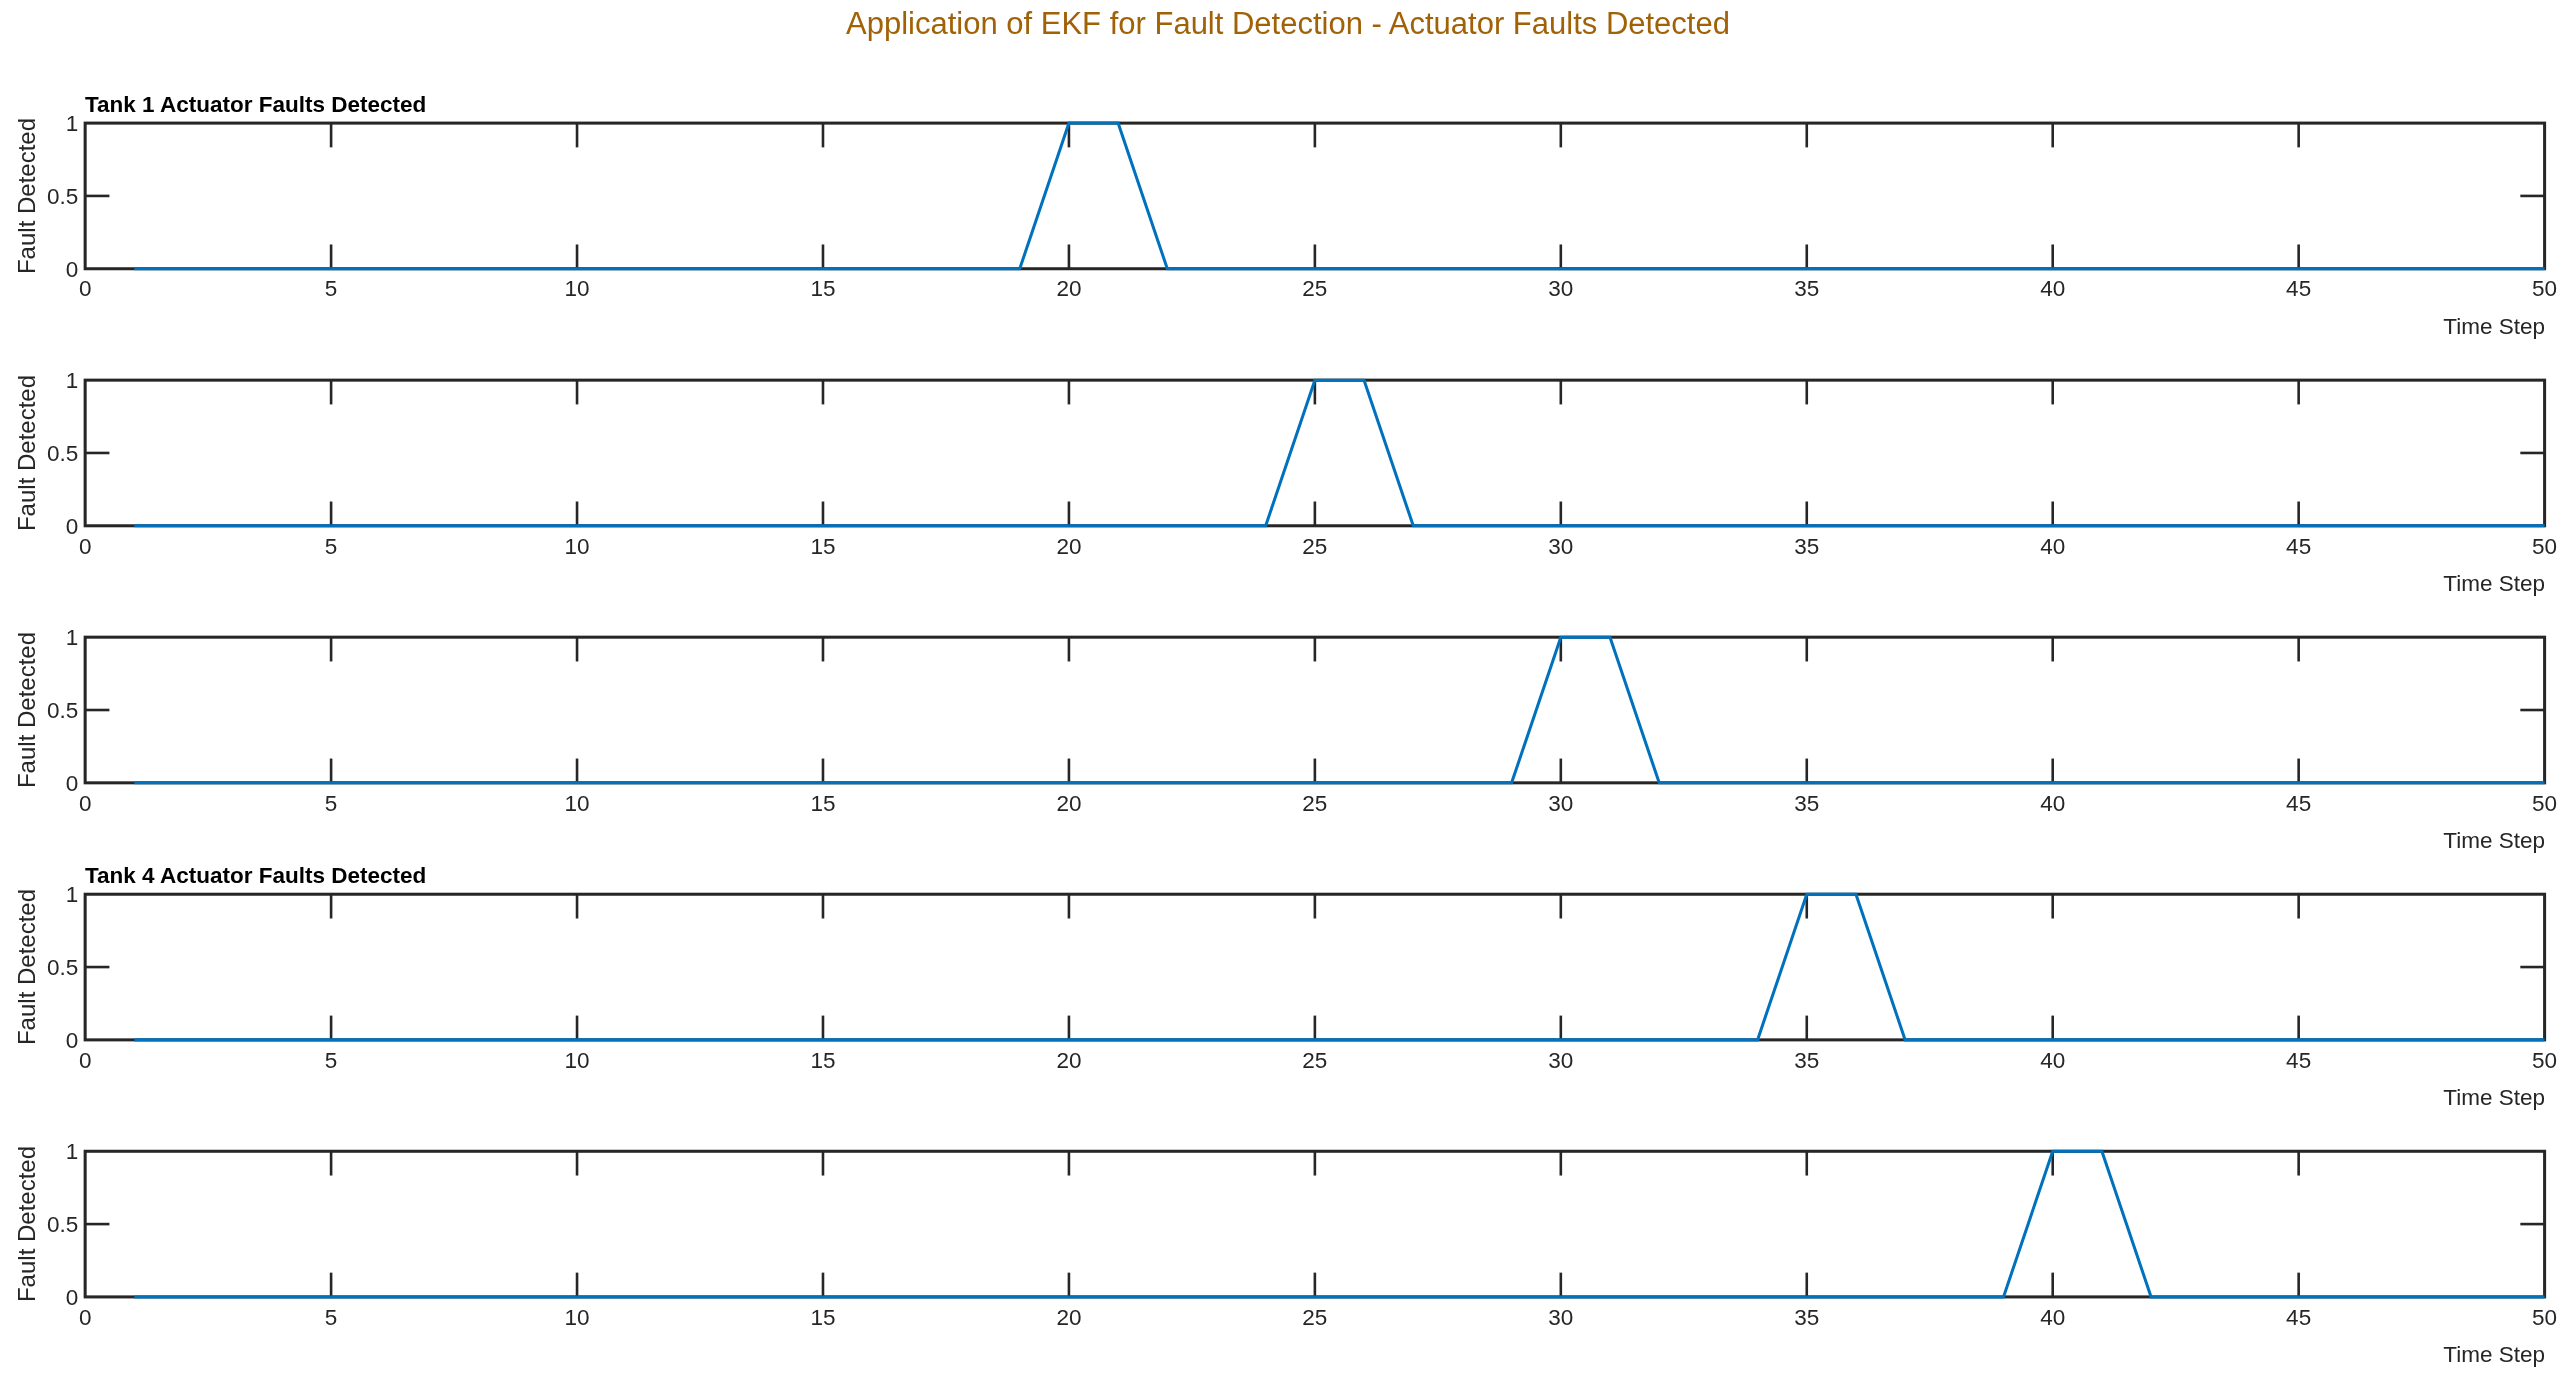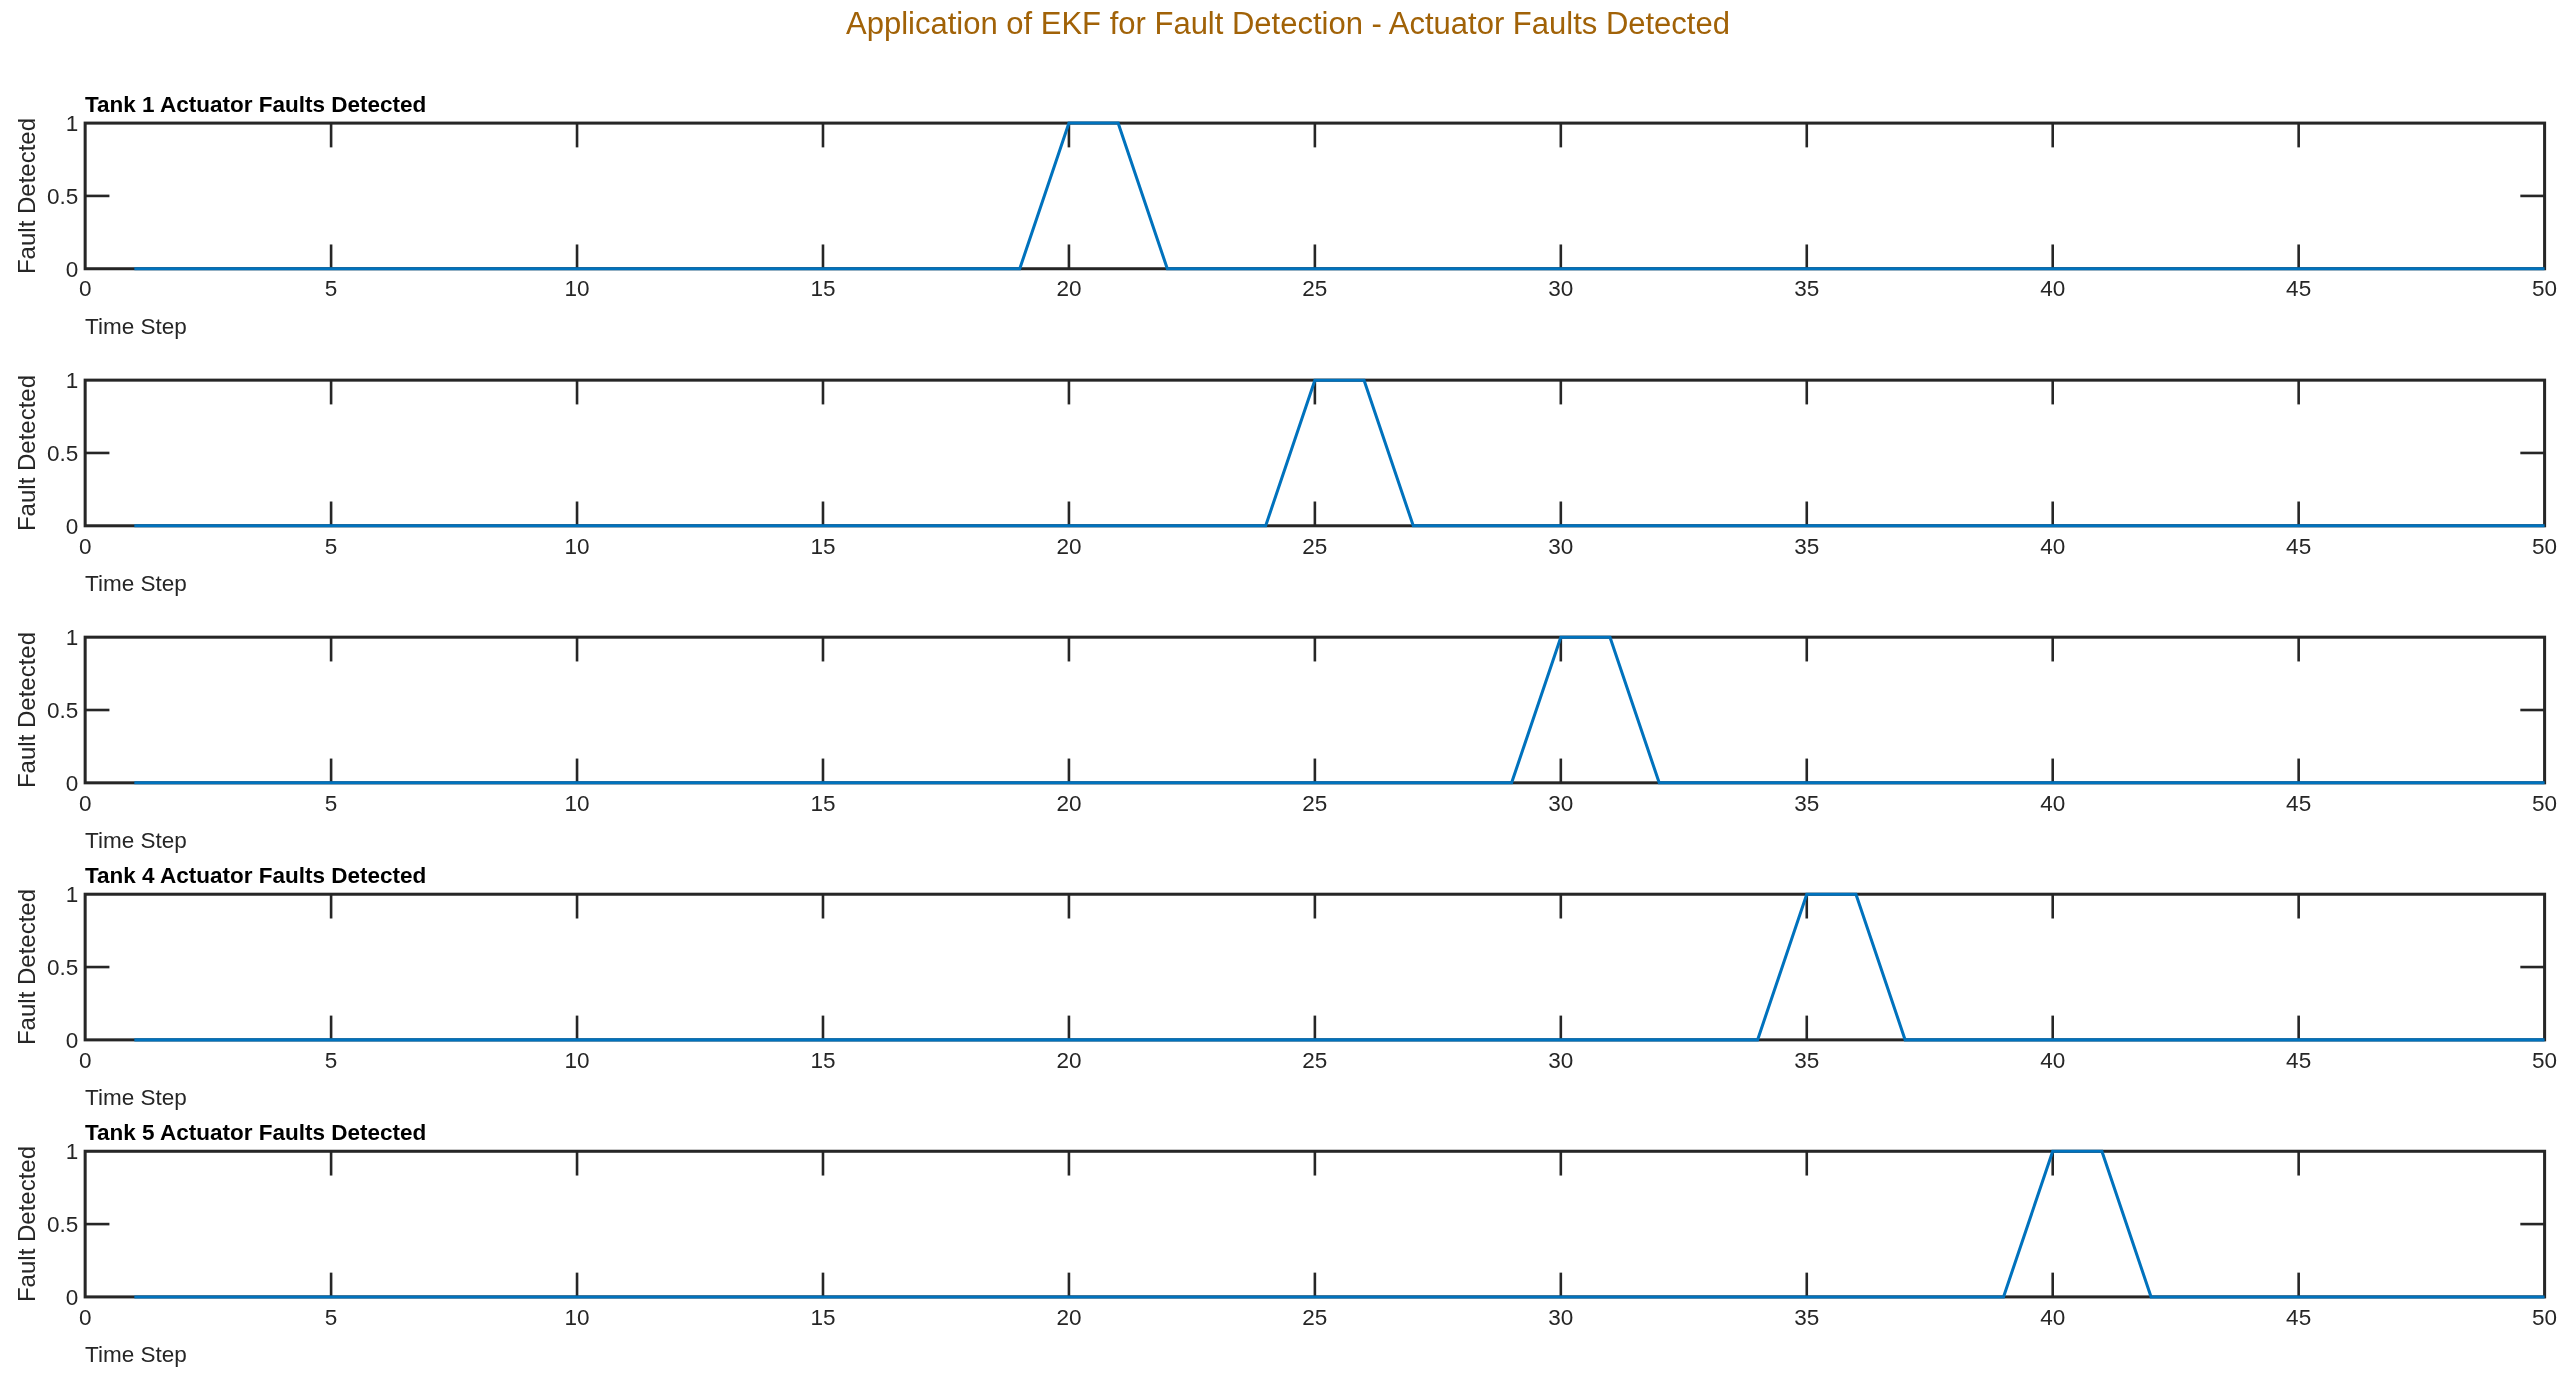--- a/index.html
+++ b/index.html
@@ -15,21 +15,21 @@
     text-align:center;font-size:31px;line-height:40px;
     font-weight:400;color:#a16207;
   }
   .sub-title{
     position:absolute;left:85px;width:2460px;
     font-size:22.5px;line-height:26px;
     font-weight:700;color:#000;
   }
   .xlabel{
     position:absolute;left:85px;width:2460px;
-    text-align:left;font-size:22.5px;line-height:26px;
+    text-align:right;font-size:22.5px;line-height:26px;
     font-weight:400;color:#262626;
   }
   .ylabel{
     position:absolute;left:-60px;width:173px;height:26px;
     text-align:center;font-size:24px;line-height:26px;
     font-weight:400;color:#262626;
     transform:rotate(-90deg);
   }
   #chart-svg{position:absolute;left:0;top:0;}
 </style>
@@ -230,18 +230,17 @@
   <div class="xlabel" style="top:571px">Time Step</div>
   <div class="ylabel" style="top:440px">Fault Detected</div>
 
   <div class="xlabel" style="top:828px">Time Step</div>
   <div class="ylabel" style="top:697px">Fault Detected</div>
 
   <div class="sub-title" style="top:863px">Tank 4 Actuator Faults Detected</div>
   <div class="xlabel" style="top:1085px">Time Step</div>
   <div class="ylabel" style="top:954px">Fault Detected</div>
 
-  <div class="sub-title" style="top:1120px">Tank 5 Actuator Faults Detected</div>
   <div class="xlabel" style="top:1342px">Time Step</div>
   <div class="ylabel" style="top:1211px">Fault Detected</div>
 
 </div>
 
 
 </body></html>

